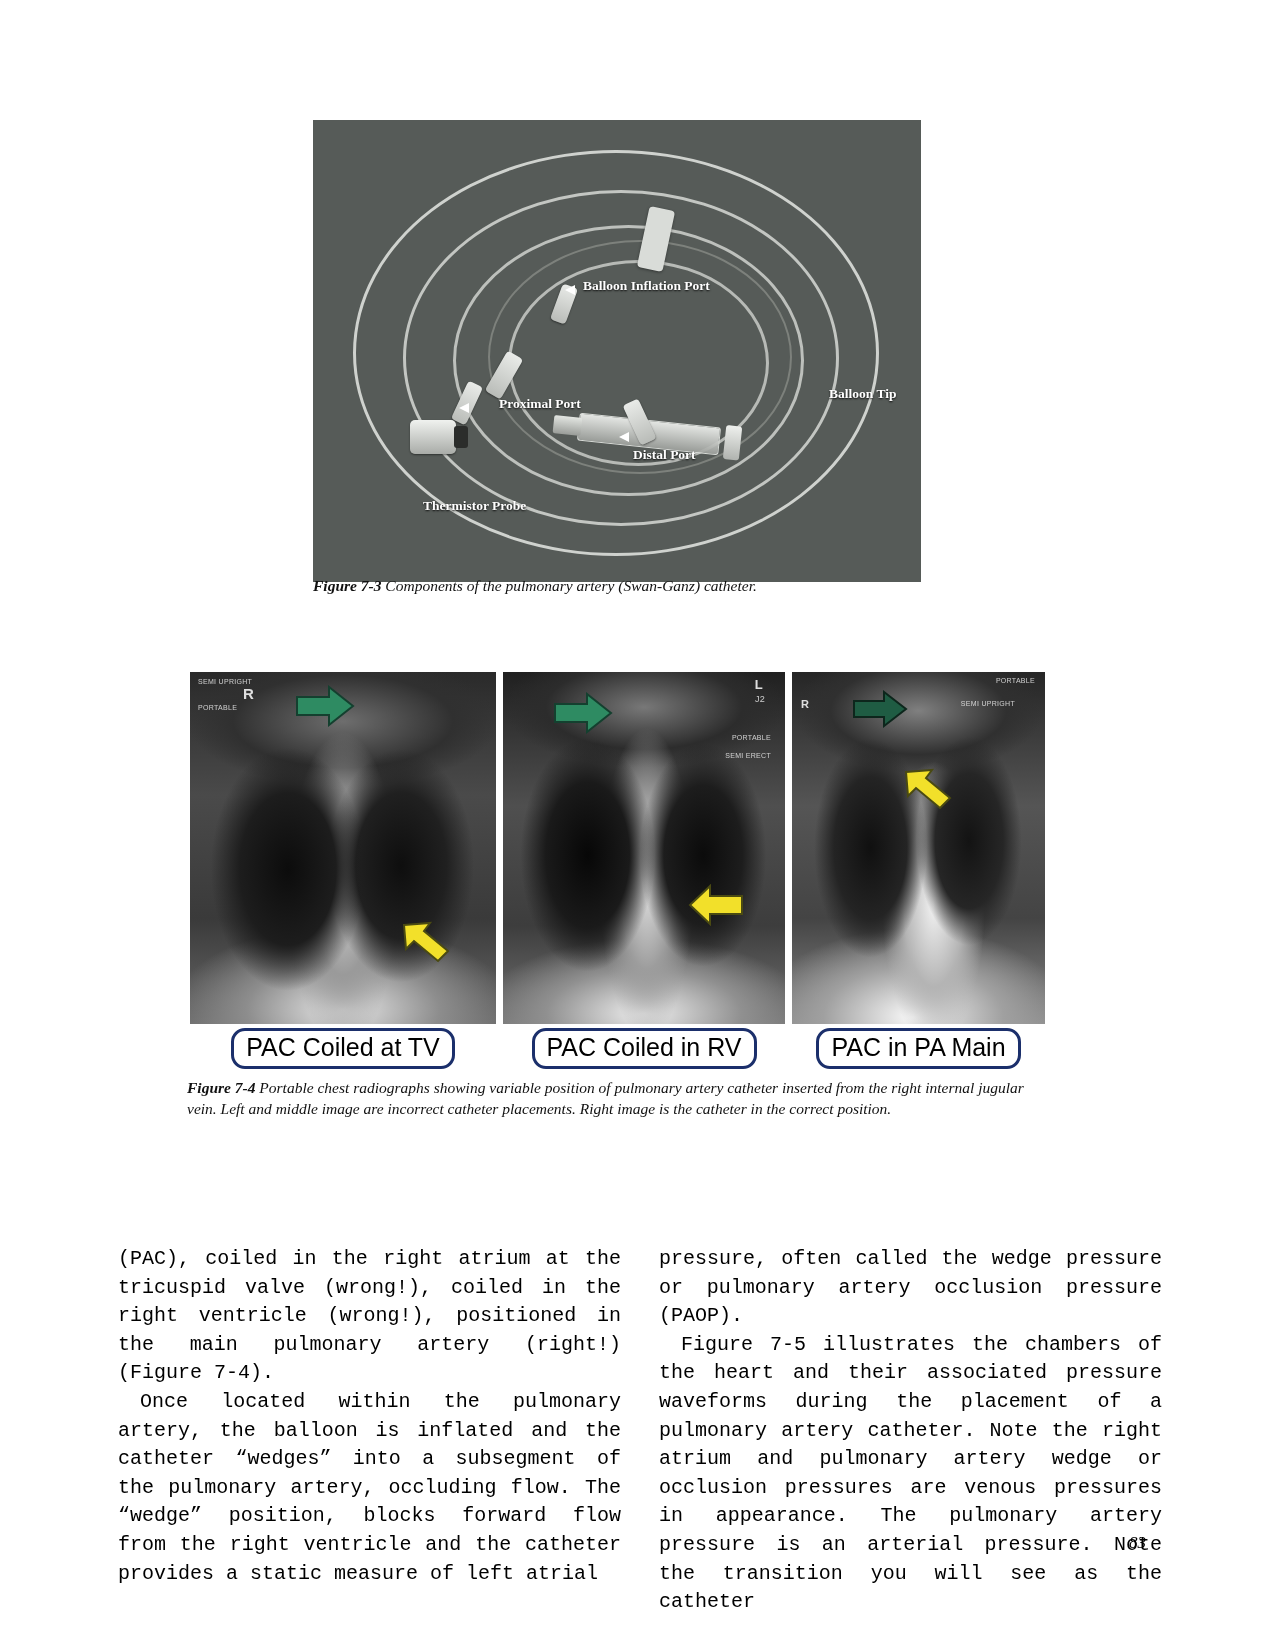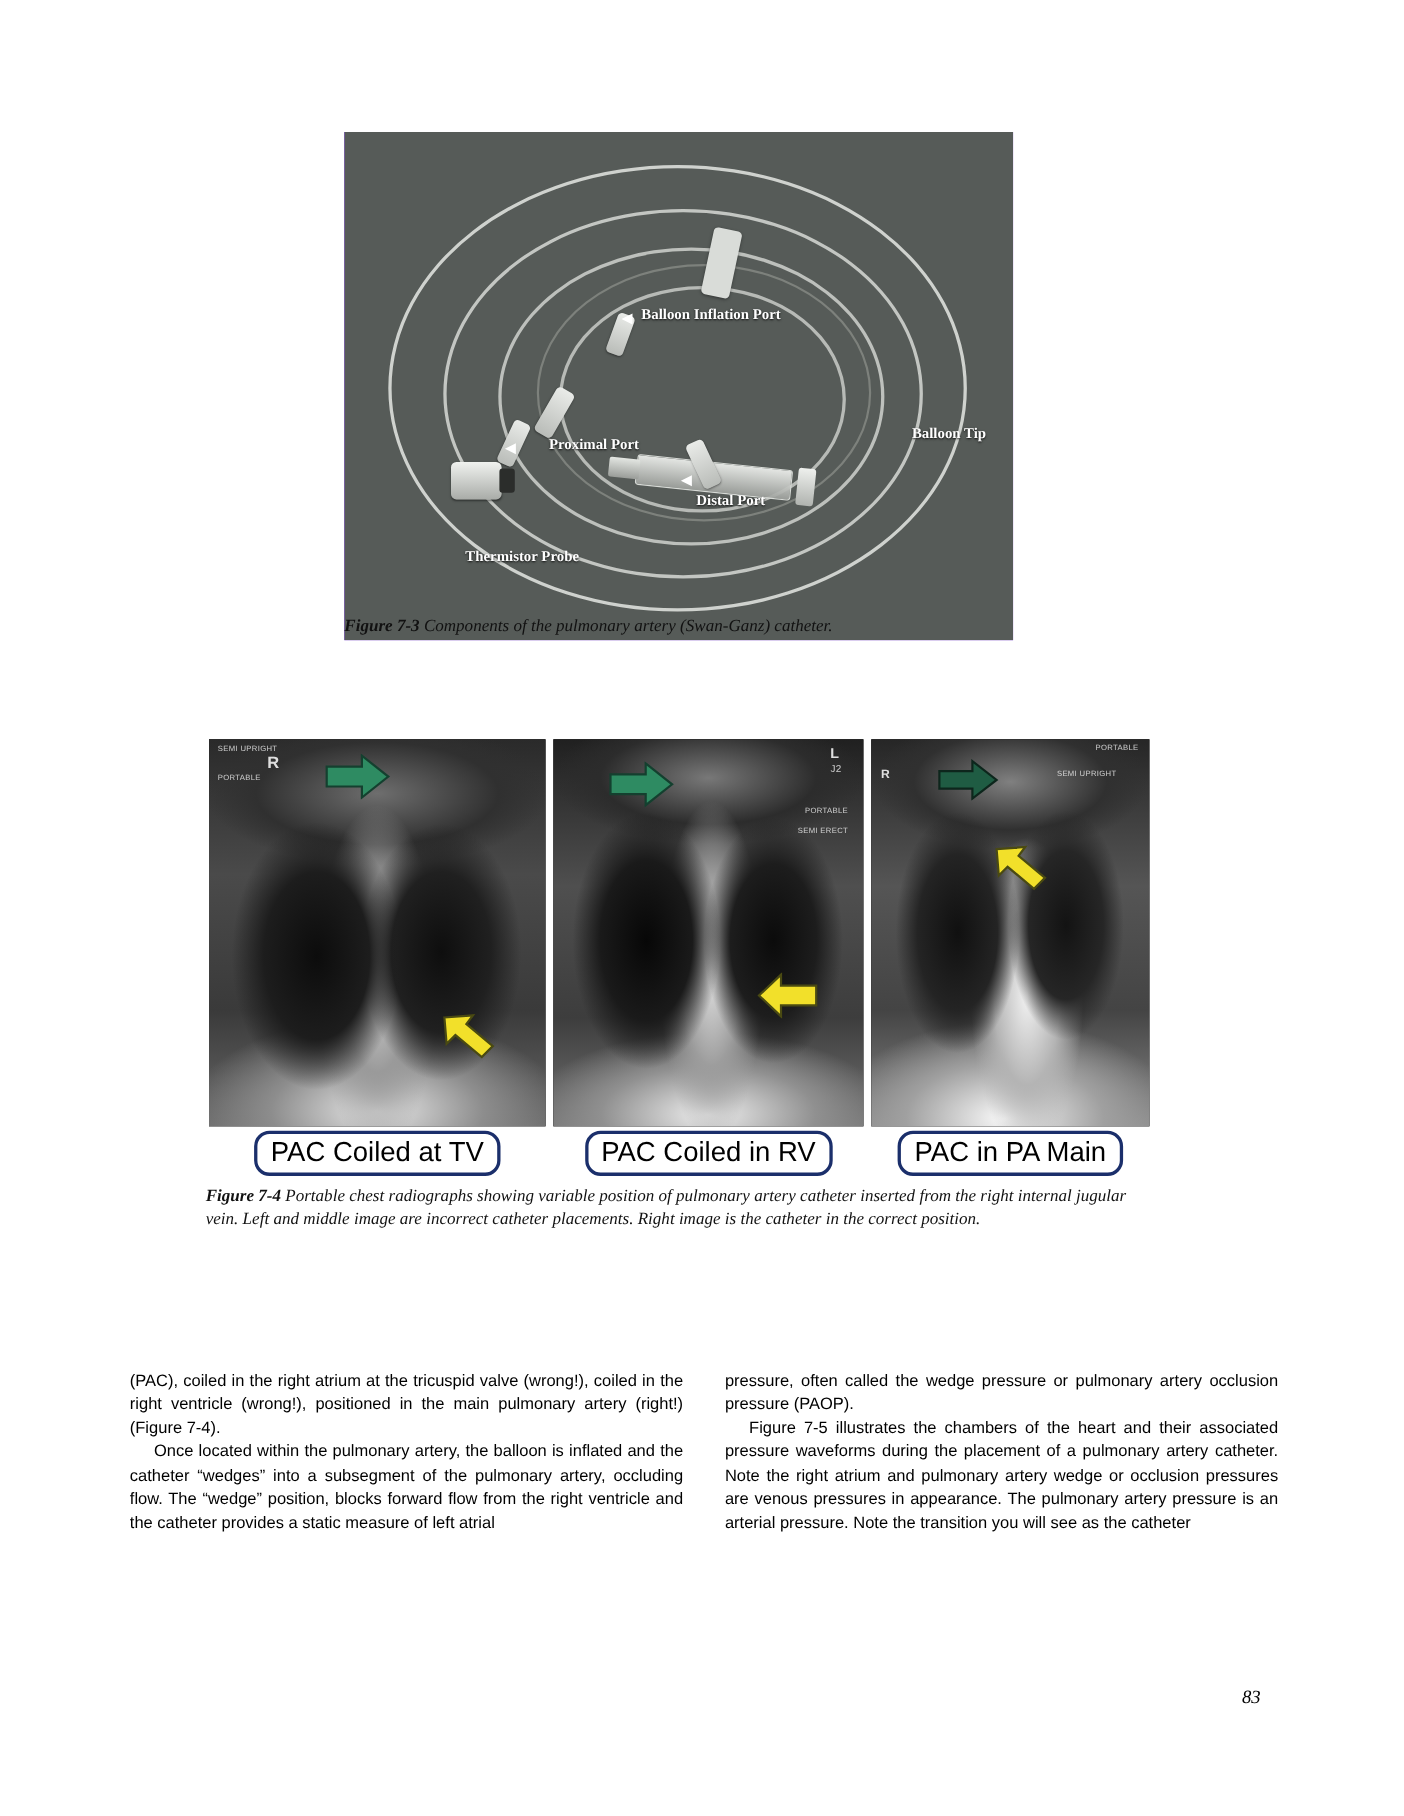--- a/index.html
+++ b/index.html
@@ -126,21 +126,21 @@
 
   .fig-caption {
     position: absolute;
     font-family: "Liberation Serif", serif;
     font-size: 15.5px;
     font-style: italic;
     line-height: 1.35;
     color: #111;
   }
   .fig-caption b { font-style: italic; font-weight: bold; }
-  #fig73-caption { left: 313px; top: 560px; width: 620px; text-align: left; }
+  #fig73-caption { left: 313px; top: 576px; width: 620px; text-align: left; }
 
   
   .fig74-wrap {
     position: absolute;
     left: 190px;
     top: 672px;
     width: 855px;
     height: 352px;
     display: flex;
     gap: 7px;
@@ -233,22 +233,22 @@
   .body-cols {
     position: absolute;
     left: 118px;
     top: 1245px;
     width: 1044px;
     display: flex;
     gap: 38px;
   }
   .col {
     width: 503px;
-    font-family: Liberation Sans, sans-serif;
-    font-size: 15px;
+    font-family: Liberation Mono, monospace;
+    font-size: 20px;
     line-height: 1.43;
     text-align: justify;
     color: #000;
   }
   .col p { margin: 0; }
   .col p.indent { text-indent: 22px; }
   .pagenum {
     position: absolute;
     right: 130px;
     top: 1533px;

